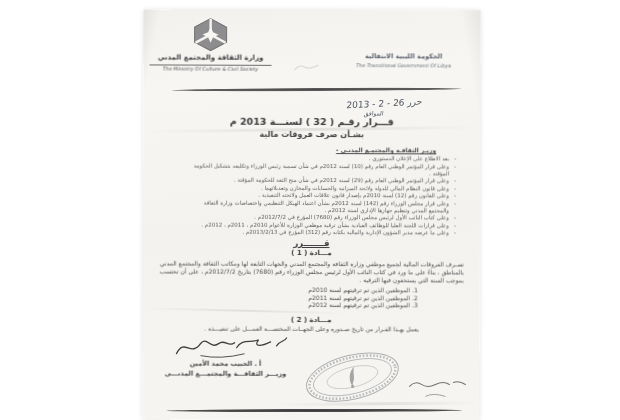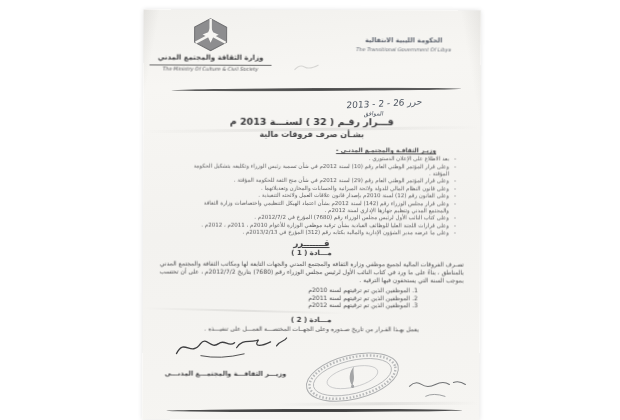--- a/index.html
+++ b/index.html
@@ -24,21 +24,21 @@
   .blur1{filter:blur(0.3px);}
   .blur2{filter:blur(0.4px);}
 
   
   .logo{position:absolute;left:48px;top:8px;}
   .ministry-ar{position:absolute;left:6px;top:44px;width:122px;text-align:center;
     font-size:7px;font-weight:bold;color:#3e3e40;letter-spacing:-0.5px;
     border-bottom:1px solid #6b6b6b;padding-bottom:3px;}
   .ministry-en{position:absolute;left:6px;top:56px;width:122px;text-align:center;
     font-size:5px;font-style:italic;color:#56565a;}
-  .gov{position:absolute;right:12px;top:26px;width:130px;text-align:center;}
+  .gov{position:absolute;right:12px;top:42px;width:130px;text-align:center;}
   .gov-ar{font-size:6.5px;color:#5d636e;font-weight:bold;}
   .gov-en{font-size:5px;font-style:italic;color:#686d76;margin-top:2px;}
   .pencil-mark{position:absolute;left:150px;top:48px;opacity:0.5;}
 
   .rule-top{position:absolute;left:28px;top:78px;width:290px;height:3px;border:none;
     background:radial-gradient(ellipse at center,#4a4a4a 0%,#5c5c5c 60%,rgba(90,90,90,0.15) 100%);
     border-radius:50%;transform:rotate(-0.5deg);}
 
   .hand-date{position:absolute;right:14px;top:80px;width:120px;text-align:left;
     color:#4d5560;transform:rotate(-3deg) skewX(-6deg);direction:rtl;}
@@ -153,20 +153,21 @@
   <div class="art-head a2h blur1">مـــادة ( 2 )</div>
   <div class="art2-body blur2">يعمل بهـذا القـرار من تاريخ صـدوره وعلى الجهــات المختصـــة العمـــل على تنفيـــذه .</div>
 
   <div class="sig-scrawl">
     <svg width="120" height="28" viewBox="0 0 120 28">
       <path d="M6 20 C14 4 20 24 30 10 C36 2 40 16 48 10 C54 5 58 14 64 9" stroke="#3f3f41" stroke-width="1.4" fill="none" stroke-linecap="round"></path>
       <path d="M66 14 c6 -10 14 -4 22 -8 c-6 8 4 6 12 2 m6 4 c4 -6 8 -4 10 -8" stroke="#3f3f41" stroke-width="1.2" fill="none" stroke-linecap="round"></path>
       <path d="M30 22 q20 4 44 -2" stroke="#3f3f41" stroke-width="0.9" fill="none"></path>
     </svg>
   </div>
+  <div class="sig-name blur1">أ . الحبيب محمد الأمين</div>
   <div class="sig-title blur1">وزيـــر الثقافـــة والمجتمـــع المدنـــي</div>
 
   <div class="stamp">
     <svg width="104" height="62" viewBox="0 0 104 62">
       <g transform="rotate(-14 52 31)" fill="none">
         <ellipse cx="52" cy="31" rx="47" ry="22" stroke="#a2a4a6" stroke-width="1"></ellipse>
         <ellipse cx="52" cy="31" rx="44" ry="19.5" stroke="#aeb0b2" stroke-width="2.4" stroke-dasharray="1.6 1.8"></ellipse>
         <ellipse cx="52" cy="31" rx="40" ry="16.5" stroke="#a2a4a6" stroke-width="0.8"></ellipse>
         <ellipse cx="52" cy="31" rx="26" ry="10" stroke="#b4b6b8" stroke-width="0.7"></ellipse>
         <path d="M50 40 C47 33 50 25 56 21 C53 27 55 32 51 37 Z" fill="#96989a"></path>

